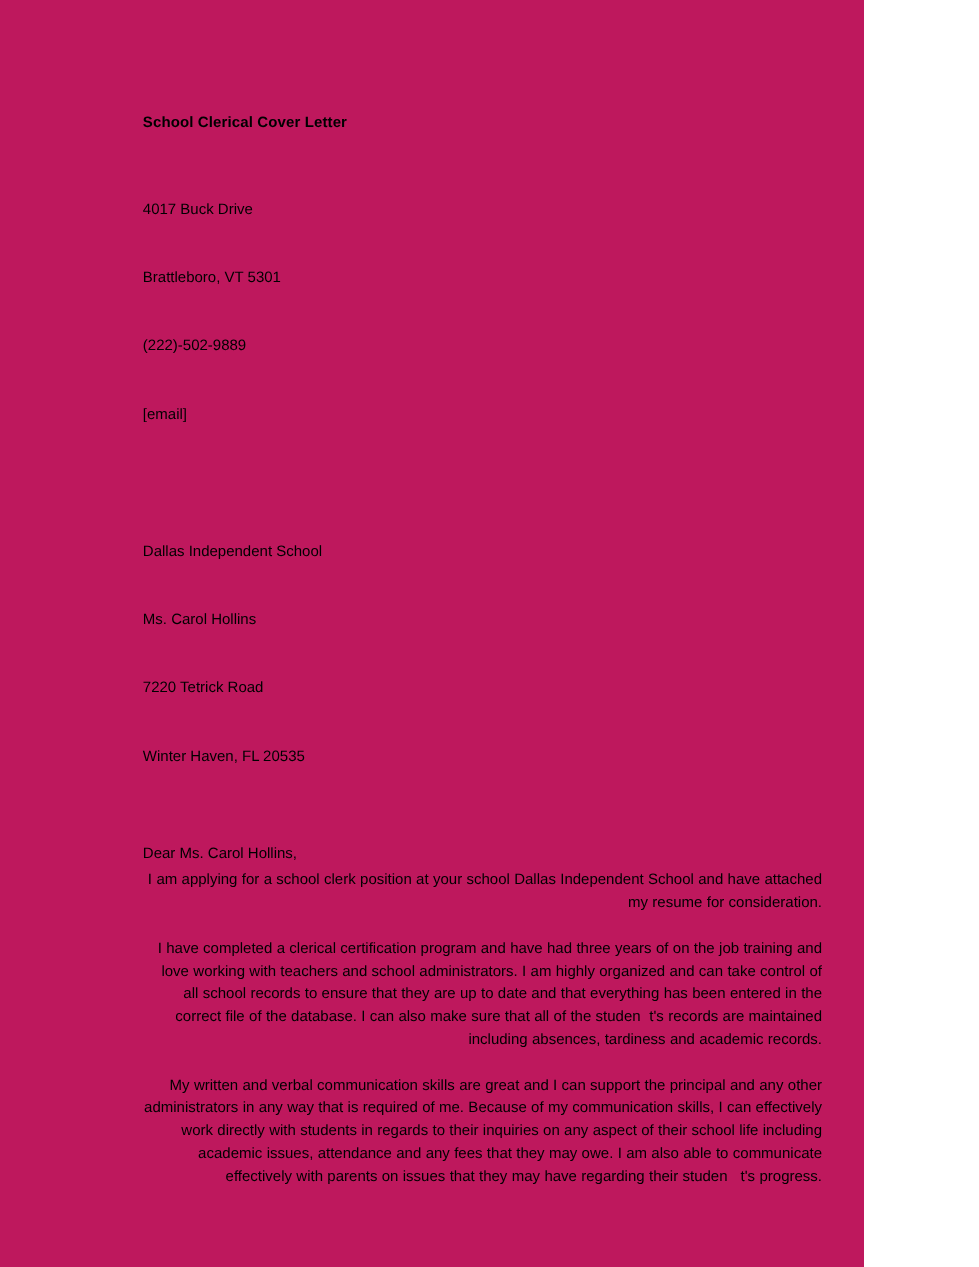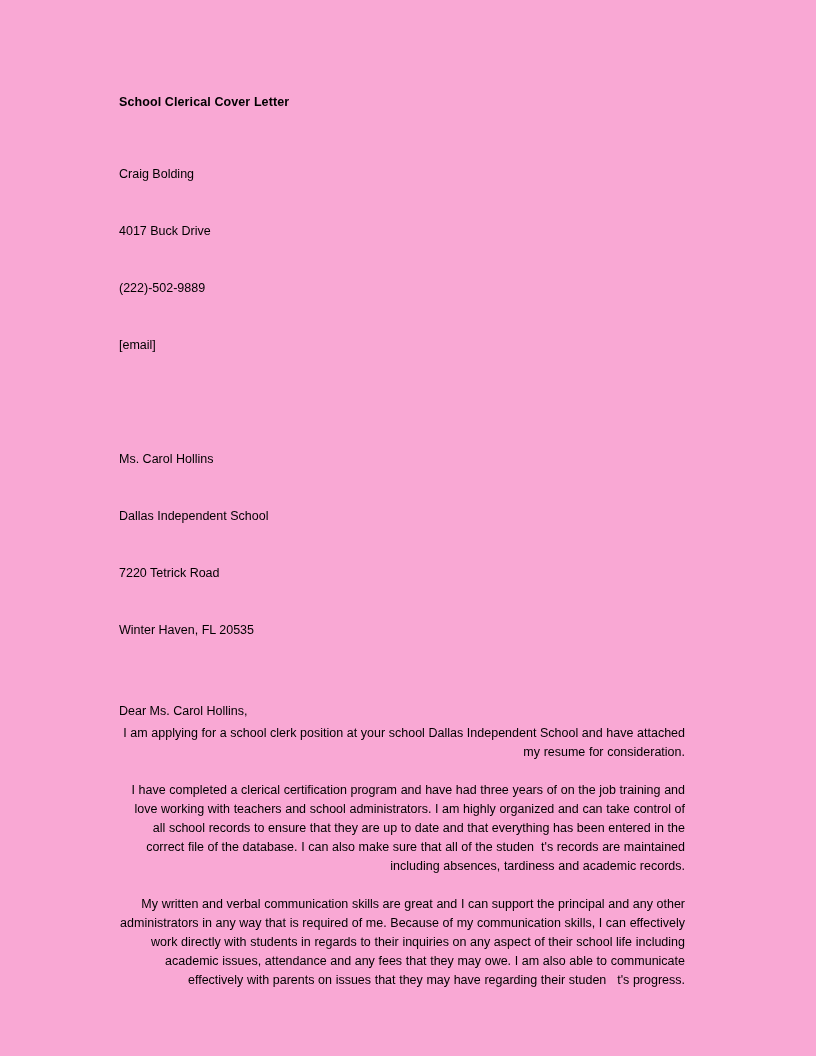--- a/index.html
+++ b/index.html
@@ -14,23 +14,23 @@
     position: relative;
     overflow: hidden;
     font-family: "Liberation Sans", sans-serif;
     color: #000000;
     -webkit-font-smoothing: none;
   }
   .page {
     position: absolute;
     left: 0;
     top: 0;
-    width: 816px;
+    width: 720px;
     height: 1056px;
-    background: #f9a8d4;
+    background: #be185d;
   }
   .letter {
     position: absolute;
     left: 119px;
     top: 93px;
     width: 566px;
   }
   .doc-title {
     font-size: 12.5px;
     font-weight: bold;
@@ -71,29 +71,29 @@
 </style>
 </head>
 <body>
 
 <div class="page">
   <div class="letter">
 
     <h1 class="doc-title">School Clerical Cover Letter</h1>
 
     <div class="block sender">
-      <span class="line">Craig Bolding</span>
       <span class="line">4017 Buck Drive</span>
+      <span class="line">Brattleboro, VT 5301</span>
       <span class="line">(222)-502-9889</span>
       <span class="line">[email]</span>
     </div>
 
     <div class="block recipient">
+      <span class="line">Dallas Independent School</span>
       <span class="line">Ms. Carol Hollins</span>
-      <span class="line">Dallas Independent School</span>
       <span class="line">7220 Tetrick Road</span>
       <span class="line">Winter Haven, FL 20535</span>
     </div>
 
     <div class="spacer-sm"></div>
 
     <p class="block salutation">Dear Ms. Carol Hollins,</p>
 
     <p class="para">I am applying for a school clerk position at your school Dallas Independent School and have attached my resume for consideration.</p>
     <p class="para">I have completed a clerical certification program and have had three years of on the job training and love working with teachers and school administrators. I am highly organized and can take control of all school records to ensure that they are up to date and that everything has been entered in the correct file of the database. I can also make sure that all of the studen  t's records are maintained including absences, tardiness and academic records.</p>

